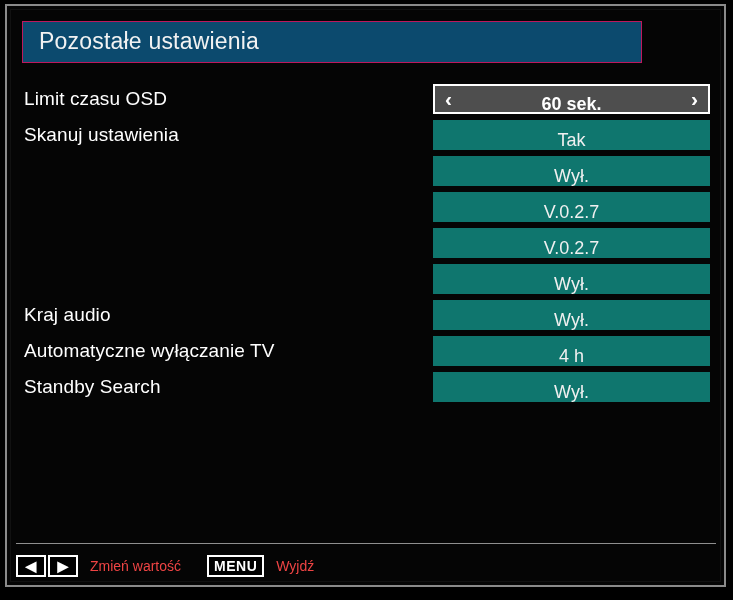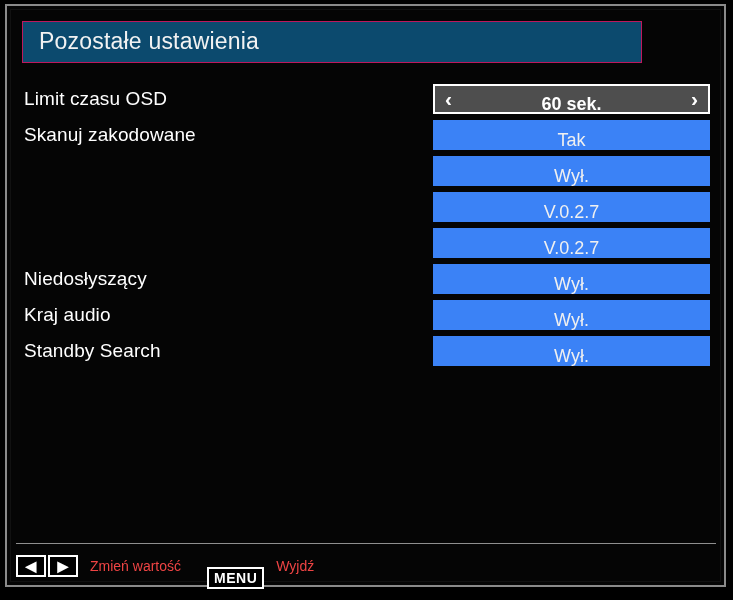--- a/index.html
+++ b/index.html
@@ -90,21 +90,21 @@
     font-weight: 400;
     white-space: nowrap;
     letter-spacing: 0.1px;
   }
   .setting-value-box {
     position: absolute;
     left: 433px;
     top: 0;
     width: 277px;
     height: 30px;
-    background: #3b82f6;
+    background: #0f766e;
     box-sizing: border-box;
     border: 1px solid transparent;
   }
   .setting-row.selected .setting-value-box {
     border: 2px solid #ffffff;
     background: #4e4e4e;
   }
   .setting-value-text {
     position: absolute;
     left: 0;
@@ -186,21 +186,20 @@
     font-size: 13px;
     font-weight: 700;
     line-height: 1;
   }
   .key-box.arrow { width: 30px; font-size: 14px; }
   .key-box.menu {
     padding: 0 5px;
     min-width: 0;
     letter-spacing: 0.5px;
     font-size: 14px;
-    margin-top: 12px;
   }
   .key-group .key-box + .key-box { margin-left: 2px; }
   .action-label {
     color: #ef4444;
     font-size: 14px;
     margin-left: 12px;
     white-space: nowrap;
   }
   .action-item + .action-item { margin-left: 26px; }
 </style>
@@ -220,50 +219,55 @@
   <div class="settings-list" id="settings-list">
       <div class="setting-row selected">
         <div class="setting-label">Limit czasu OSD</div>
         <div class="setting-value-box">
           <span class="nav-arrow left">‹</span>
           <div class="setting-value-text">60 sek.</div>
           <span class="nav-arrow right">›</span>
         </div>
       </div>
       <div class="setting-row">
-        <div class="setting-label">Skanuj zakodowane</div>
+        <div class="setting-label">Skanuj ustawienia</div>
         <div class="setting-value-box">
           <div class="setting-value-text">Tak</div>
         </div>
       </div>
       <div class="setting-row">
         <div class="setting-value-box">
           <div class="setting-value-text">Wył.</div>
         </div>
       </div>
       <div class="setting-row">
         <div class="setting-value-box">
           <div class="setting-value-text">V.0.2.7</div>
         </div>
       </div>
       <div class="setting-row">
         <div class="setting-value-box">
           <div class="setting-value-text">V.0.2.7</div>
         </div>
       </div>
       <div class="setting-row">
-        <div class="setting-label">Niedosłyszący</div>
         <div class="setting-value-box">
           <div class="setting-value-text">Wył.</div>
         </div>
       </div>
       <div class="setting-row">
         <div class="setting-label">Kraj audio</div>
         <div class="setting-value-box">
           <div class="setting-value-text">Wył.</div>
+        </div>
+      </div>
+      <div class="setting-row">
+        <div class="setting-label">Automatyczne wyłączanie TV</div>
+        <div class="setting-value-box">
+          <div class="setting-value-text">4 h</div>
         </div>
       </div>
       <div class="setting-row">
         <div class="setting-label">Standby Search</div>
         <div class="setting-value-box">
           <div class="setting-value-text">Wył.</div>
         </div>
       </div>
     </div>
 

